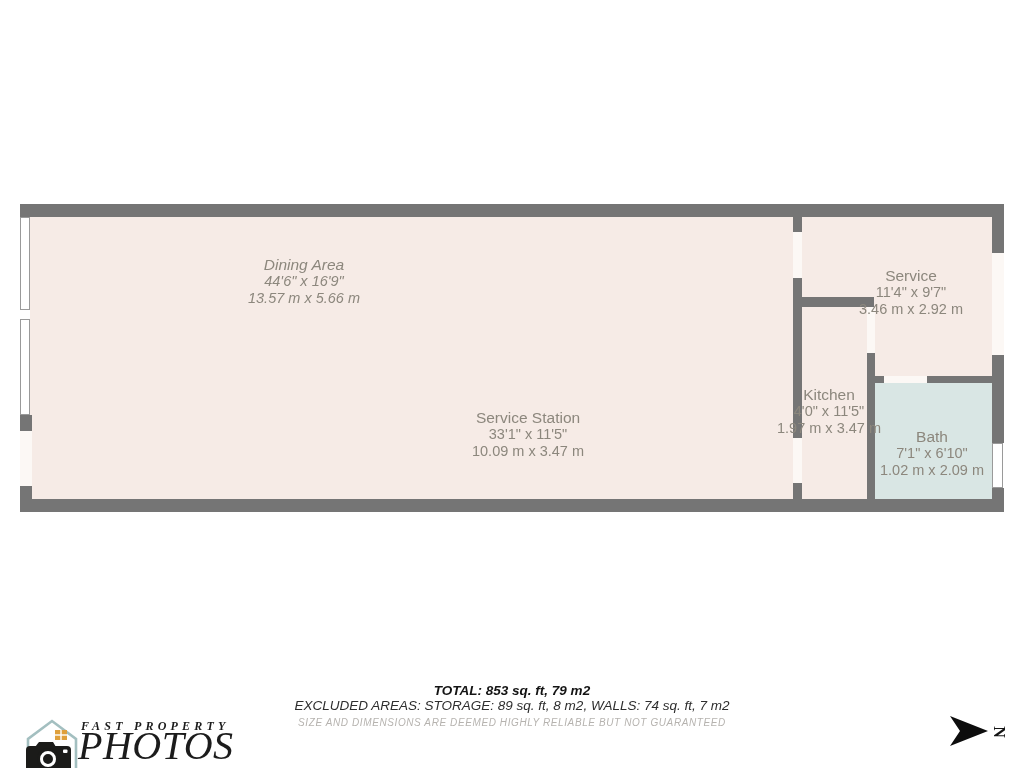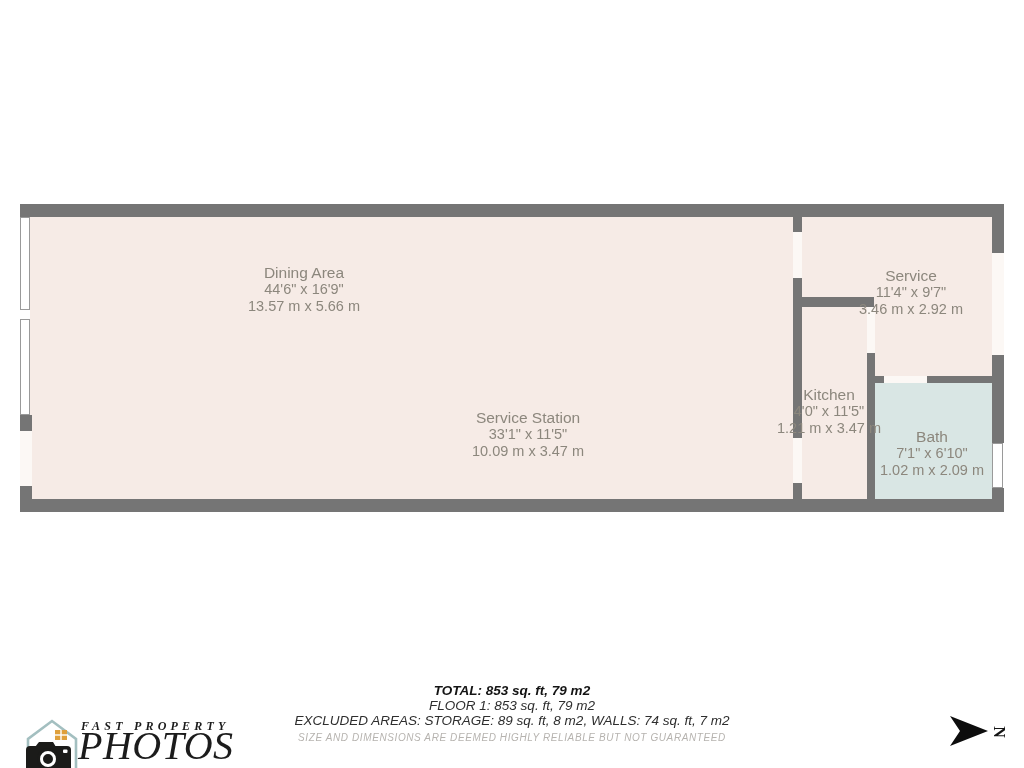--- a/index.html
+++ b/index.html
@@ -89,54 +89,53 @@
 
     <div class="wall" style="left:782px; top:93px; width:72px; height:10px;"></div>
 
     <div class="opening" style="left:847px; top:103px; width:8px; height:46px;"></div>
     <div class="wall" style="left:847px; top:149px; width:8px; height:146px;"></div>
 
     <div class="wall" style="left:855px; top:172px; width:9px; height:7px;"></div>
     <div class="opening" style="left:864px; top:172px; width:43px; height:7px;"></div>
     <div class="wall" style="left:907px; top:172px; width:65px; height:7px;"></div>
 
-    <div class="room-label" style="left:184px; top:60px; width:200px;">
+    <div class="room-label" style="left:184px; top:52px; width:200px;font-style:italic;">
       <div class="rname">Dining Area</div>
       <div>44'6" x 16'9"</div>
       <div>13.57 m x 5.66 m</div>
     </div>
 
     <div class="room-label" style="left:408px; top:205px; width:200px;">
       <div class="rname">Service Station</div>
       <div>33'1" x 11'5"</div>
       <div>10.09 m x 3.47 m</div>
     </div>
 
     <div class="room-label" style="left:791px; top:63px; width:200px;">
       <div class="rname">Service</div>
       <div>11'4" x 9'7"</div>
       <div>3.46 m x 2.92 m</div>
     </div>
 
     <div class="room-label" style="left:729px; top:182px; width:160px;">
       <div class="rname">Kitchen</div>
       <div>4'0" x 11'5"</div>
-      <div>1.21 m x 3.47 m</div>
+      <div>1.97 m x 3.47 m</div>
     </div>
 
     <div class="room-label" style="left:832px; top:224px; width:160px;">
       <div class="rname">Bath</div>
       <div>7'1" x 6'10"</div>
       <div>1.02 m x 2.09 m</div>
     </div>
   </div>
 
   <div class="summary">
     <div class="total">TOTAL: 853 sq. ft, 79 m2</div>
-    <div>FLOOR 1: 853 sq. ft, 79 m2</div>
     <div>EXCLUDED AREAS: STORAGE: 89 sq. ft, 8 m2, WALLS: 74 sq. ft, 7 m2</div>
     <div class="disclaimer">SIZE AND DIMENSIONS ARE DEEMED HIGHLY RELIABLE BUT NOT GUARANTEED</div>
   </div>
 
   <div class="logo">
     <svg class="logo-icon" width="54" height="60" viewBox="0 0 54 60">
 
       <path d="M3 57 V22 L27 4 L51 22 V57 Z" fill="none" stroke="#a3bfc0" stroke-width="2.6"></path>
 
       <rect x="30" y="13" width="12" height="10" fill="#dfa03c"></rect>

